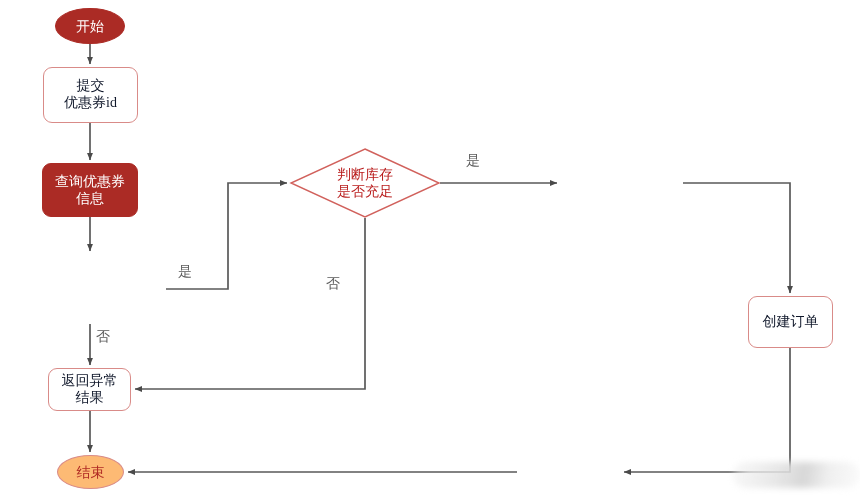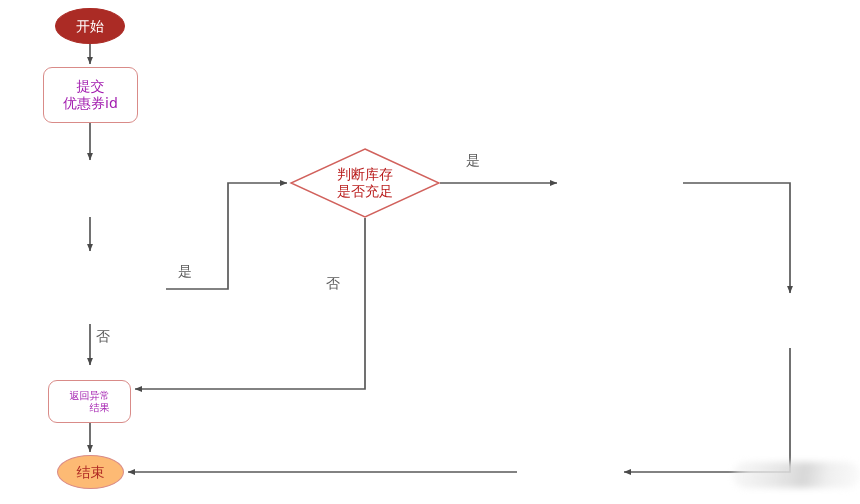--- a/index.html
+++ b/index.html
@@ -40,22 +40,23 @@
   }
   
   .node.solid {
     background: #ab2b25;
     color: #ffffff;
     border: 1px solid #ab2b25;
   }
   
   .node.outline {
     background: #ffffff;
-    color: #a21caf;
+    color: #0f172a;
     border: 1.3px solid #d98b88;
+    font-family: Liberation Serif, serif;
   }
   .node.rounded  { border-radius: 9px; }
   .node.ellipse  { border-radius: 50%; }
   .node.terminal-end {
     background: #fdba74;
     color: #b02a24;
     border: 1.3px solid #d98b88;
     border-radius: 50%;
   }
   .diamond-wrap {
@@ -132,34 +133,41 @@
 
   <div class="node ellipse solid" style="left:55px; top:8px; width:70px; height:36px; font-size:14px;">
     <span>开始</span>
   </div>
 
   <div class="node rounded outline" style="left:43px; top:67px; width:95px; height:56px; font-size:14px;">
     <span>提交
 优惠券id</span>
   </div>
 
+  <div class="node rounded solid" style="left:42px; top:163px; width:96px; height:54px; font-size:14px;">
+    <span>查询优惠券
+信息</span>
+  </div>
 
 
   <div class="diamond-wrap" style="left:290px; top:148px; width:150px; height:70px;">
     <svg width="150" height="70" viewBox="0 0 150 70" xmlns="http://www.w3.org/2000/svg">
       <polygon points="75,1 149,35 75,69 1,35" fill="#ffffff" stroke="#d1615c" stroke-width="1.4"></polygon>
     </svg>
     <div class="diamond-label">判断库存
 是否充足</div>
   </div>
 
 
+  <div class="node rounded outline" style="left:748px; top:296px; width:85px; height:52px; font-size:14px;">
+    <span>创建订单</span>
+  </div>
 
 
-  <div class="node rounded outline" style="left:48px; top:380px; width:83px; height:43px; font-size:10px;text-align:right;">
+  <div class="node rounded outline" style="left:48px; top:368px; width:83px; height:43px; font-size:14px;">
     <span>返回异常
 结果</span>
   </div>
 
   <div class="node terminal-end" style="left:57px; top:455px; width:67px; height:34px; font-size:14px;">
     <span>结束</span>
   </div>
 
   <div class="edge-label" style="left:178px; top:263px;">是</div>
   <div class="edge-label" style="left:96px; top:328px;">否</div>

